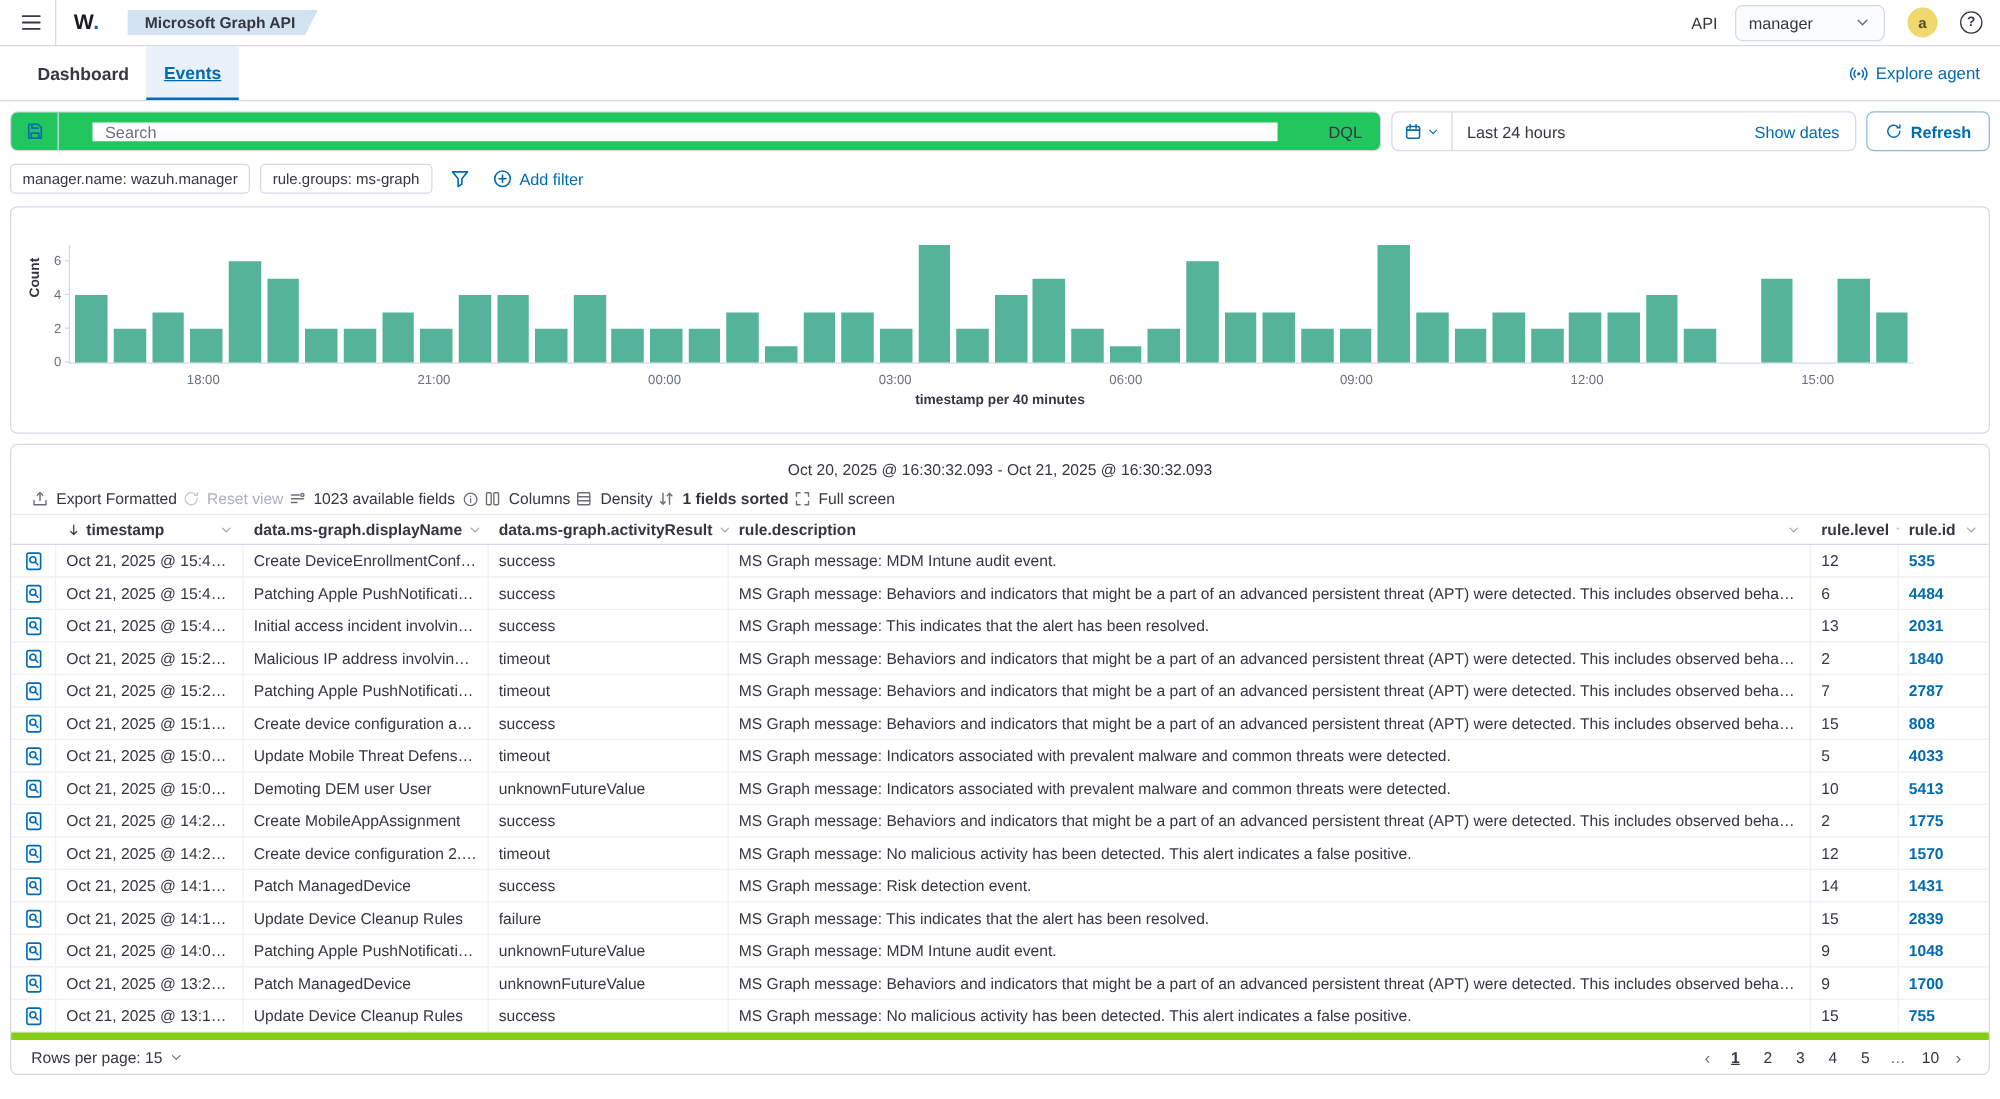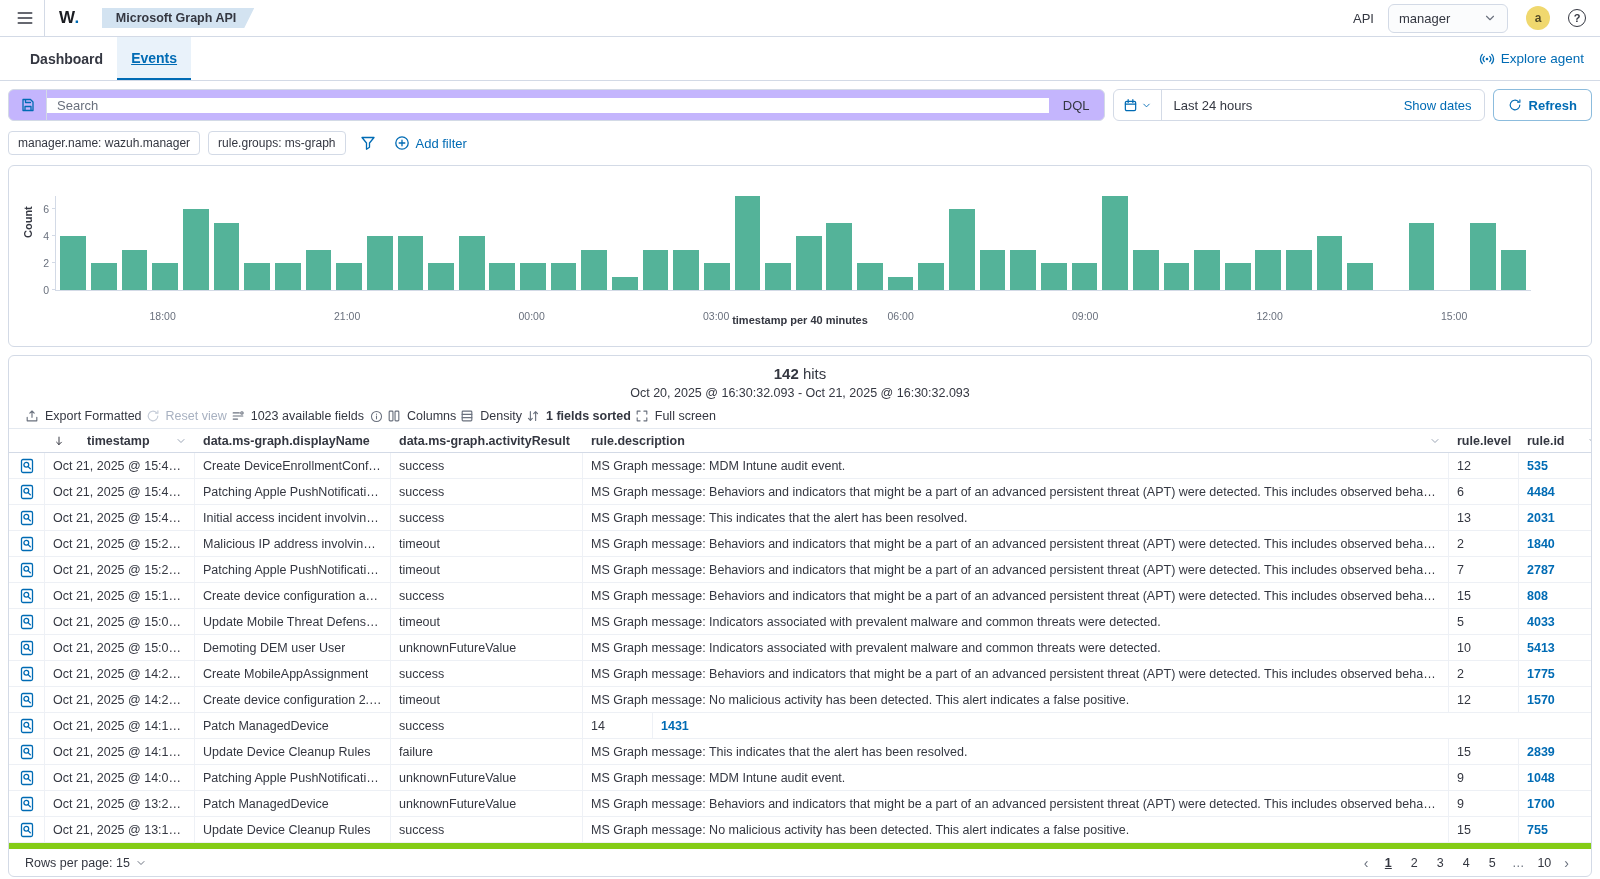--- a/index.html
+++ b/index.html
@@ -32,21 +32,21 @@
 
   
   .tabbar { height:44px; border-bottom:1px solid #d3dae6; display:flex; align-items:stretch; padding:0 16px; }
   .tab { display:flex; align-items:center; padding:0 14px; font-size:14px; font-weight:700; cursor:pointer; }
   .tab.selected { color:#006bb4; background:#e9f2fa; border-bottom:2px solid #006bb4; text-decoration:underline; }
   .tabbar-spacer { flex:1; }
   .explore-agent { display:flex; align-items:center; gap:6px; color:#006bb4; font-size:13.5px; cursor:pointer; }
 
   
   .query-row { display:flex; gap:8px; margin:8px 8px 0 8px; }
-  .searchbox { flex:1; height:32px; border:1px solid #d3dae6; border-radius:6px; display:flex; align-items:center; background:#c4b5fd; }
+  .searchbox { flex:1; height:32px; border:1px solid #d3dae6; border-radius:6px; display:flex; align-items:center; background:#22c55e;gap:27px; }
   .save-cell { width:38px; height:100%; display:flex; align-items:center; justify-content:center;
     border-right:1px solid #d3dae6; color:#006bb4; cursor:pointer; }
   .searchbox input { flex:1; border:none; outline:none; font-family:inherit; font-size:13px; padding:0 10px; color:#343741; }
   .searchbox input::placeholder { color:#69707d; }
   .dql { padding:0 14px; font-size:13px; color:#343741; cursor:pointer; }
   .datebox { width:372px; height:32px; border:1px solid #d3dae6; border-radius:6px; display:flex; align-items:center; background:#fff; }
   .cal-cell { height:100%; display:flex; align-items:center; gap:3px; padding:0 9px; border-right:1px solid #d3dae6;
     color:#006bb4; cursor:pointer; }
   .time-range { flex:1; padding-left:12px; color:#343741; cursor:pointer; }
   .show-dates { color:#006bb4; padding-right:12px; cursor:pointer; }
@@ -61,21 +61,21 @@
   .add-filter { display:flex; align-items:center; gap:6px; color:#006bb4; font-size:13px; margin-left:10px; cursor:pointer; }
 
   
   .chart-card { margin:10px 8px 0 8px; border:1px solid #d3dae6; border-radius:6px; height:182px; position:relative; background:#fff; }
   .plot { position:absolute; left:46px; right:60px; top:30px; height:95px; border-left:1px solid #d3dae6; border-bottom:1px solid #d3dae6; }
   .bars { position:absolute; inset:0; display:flex; align-items:flex-end; padding:0 2px; }
   .bar-slot { flex:1; display:flex; align-items:flex-end; justify-content:center; height:100%; }
   .bar { width:84%; background:#54b399; }
   .ylab { position:absolute; right:100%; margin-right:7px; transform:translateY(50%); font-size:10.5px; color:#69707d; }
   .ytick { position:absolute; right:100%; width:4px; height:1px; background:#d3dae6; }
-  .xlabels { position:absolute; left:46px; right:60px; top:144px; height:14px;text-align:center; }
+  .xlabels { position:absolute; left:46px; right:60px; top:132px; height:14px;text-align:center; }
   .xlab { position:absolute; transform:translateX(-50%); font-size:10.5px; color:#69707d; white-space:nowrap; }
   .ylabel-count { position:absolute; left:13px; top:72px; transform:rotate(-90deg); transform-origin:left top;
     font-size:11px; font-weight:600; color:#343741; }
   .axis-caption { position:absolute; left:0; right:0; top:148px; text-align:center; font-size:11px; font-weight:700; color:#343741; }
 
   
   .results-card { margin:8px 8px 0 8px; border:1px solid #d3dae6; border-radius:6px; background:#fff; }
   .hits-block { text-align:center; padding-top:9px; }
   .hits-line { font-size:15px; }
   .hits-line b { font-weight:700; }
@@ -94,21 +94,21 @@
   .cell { padding:0 8px; display:flex; align-items:center; overflow:hidden; white-space:nowrap; height:100%; }
   .c-icon { width:36px; justify-content:center; padding:0; }
   .c-ts { width:150px; }
   .c-name { width:196px; }
   .c-res { width:192px; }
   .c-desc { flex:1; }
   .c-lvl { width:70px; }
   .c-id { width:72px; }
   .g-row .cell { border-right:1px solid #eef1f6; }
   .g-row .cell:last-child { border-right:none; }
-  .g-head .cell { justify-content:space-between; gap:22px; }
+  .g-head .cell { justify-content:space-between; gap:4px; }
   .g-head .hchev { margin-left:auto; color:#98a2b3; }
   .sort-arrow { color:#343741; }
   .row-inspect { color:#006bb4; cursor:pointer; }
   .id-link { color:#006bb4; font-weight:700; cursor:pointer; }
   .desc-text,.name-text,.ts-text,.res-text,.lvl-text { overflow:hidden; text-overflow:ellipsis; }
 
   .grid-footer { display:flex; align-items:center; justify-content:space-between; height:33px; padding:0 16px;
     border-top:6px solid #84cc16; font-size:12.5px; }
   .rpp { display:flex; align-items:center; gap:5px; cursor:pointer; }
   .rpp .chev { color:#69707d; }
@@ -377,21 +377,20 @@
       <span class="xlab" style="left: 57.2917%;">06:00</span>
       <span class="xlab" style="left: 69.7917%;">09:00</span>
       <span class="xlab" style="left: 82.2917%;">12:00</span>
       <span class="xlab" style="left: 94.7917%;">15:00</span>
     </div>
   <div class="axis-caption">timestamp per 40 minutes</div>
 </div>
 
 <div class="results-card">
   <div class="hits-block">
-    <div class="hits-line"><b>142</b> <span>hits</span></div>
     <div class="hits-range">Oct 20, 2025 @ 16:30:32.093 - Oct 21, 2025 @ 16:30:32.093</div>
   </div>
 
   <div class="grid-toolbar">
     <span class="tool">
       <span class="tic">
           <svg width="14" height="14" viewBox="0 0 16 16" class="ic">
             <path d="M8 9.5v-7M5.5 4.8 8 2.3l2.5 2.5M2.5 9.5v4h11v-4"></path>
           </svg>
         </span>
@@ -817,20 +816,23 @@
           </span>
           <span class="cell c-ts">
             <span class="ts-text">Oct 21, 2025 @ 14:19:36.774</span>
           </span>
           <span class="cell c-name">
             <span class="name-text">Patch ManagedDevice</span>
           </span>
           <span class="cell c-res">
             <span class="res-text">success</span>
           </span>
+          <span class="cell c-desc">
+            <span class="desc-text">MS Graph message: Risk detection event.</span>
+          </span>
           <span class="cell c-lvl">
             <span class="lvl-text">14</span>
           </span>
           <span class="cell c-id">
             <span class="id-link">1431</span>
           </span>
         </div>
         <div class="g-row">
           <span class="cell c-icon">
             <span class="row-inspect">

